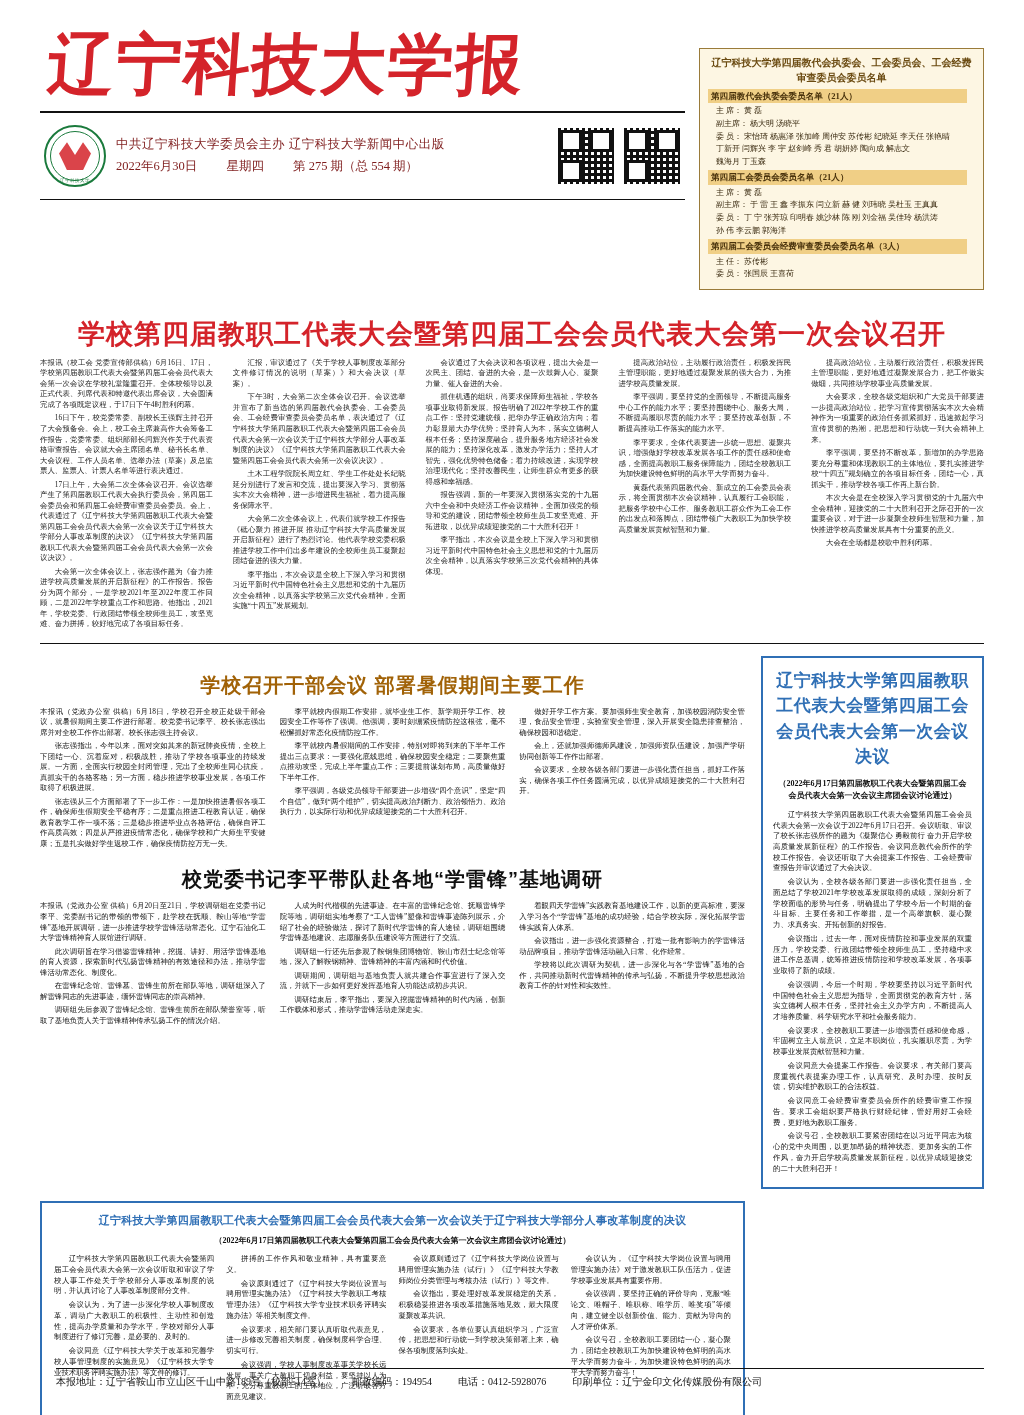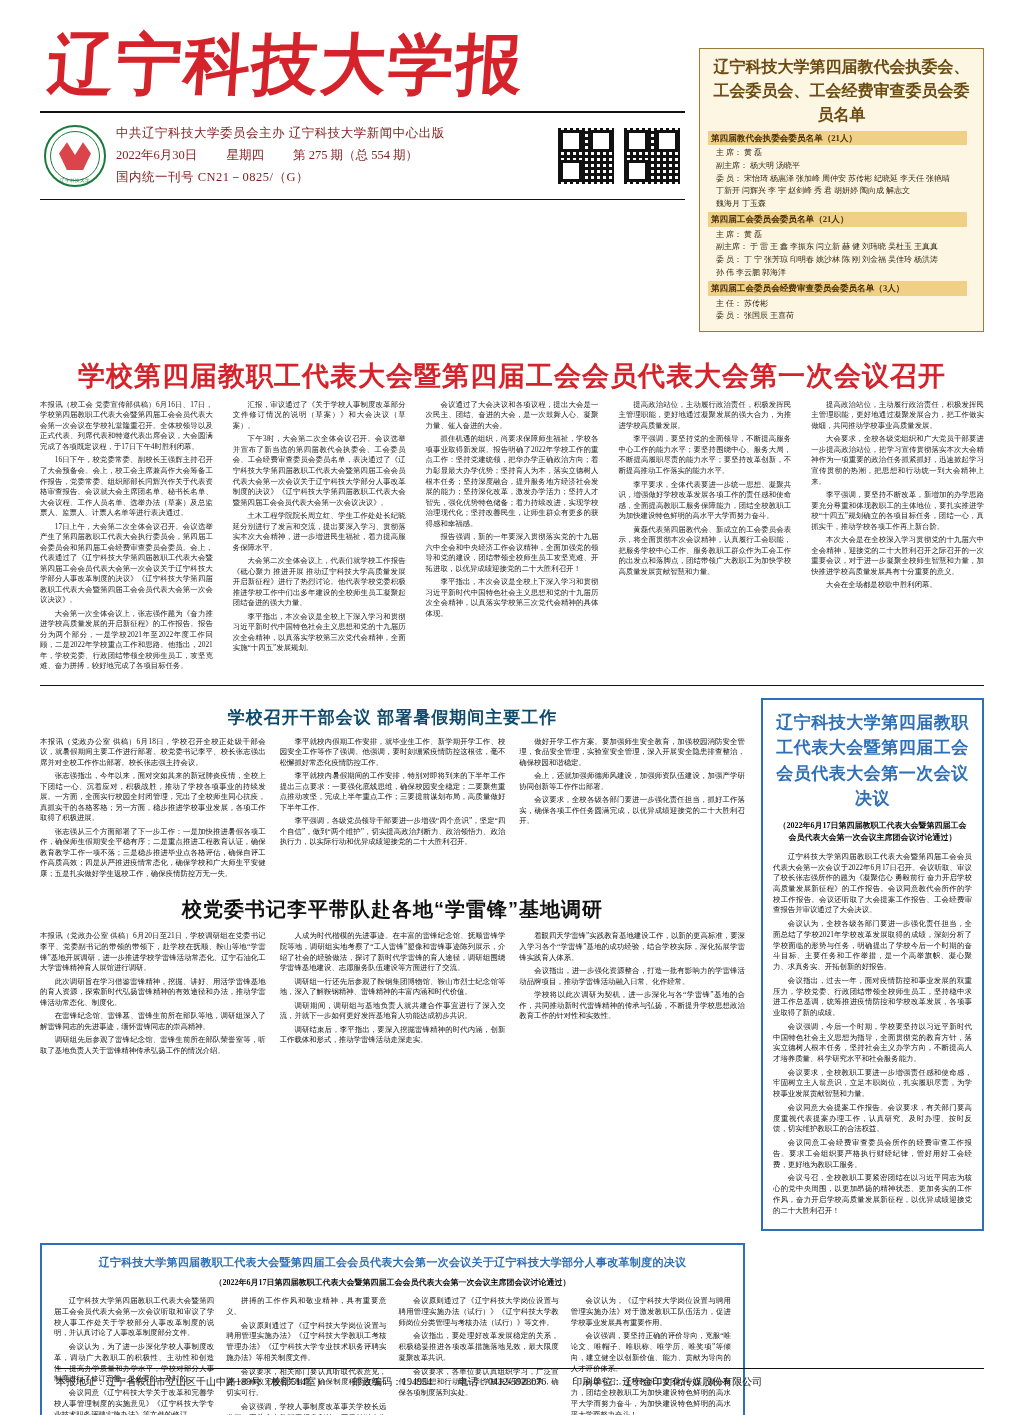--- a/index.html
+++ b/index.html
@@ -149,21 +149,21 @@
     background: #fdf6e3;
     padding: 6px 8px 8px 8px;
     box-sizing: border-box;
     font-size: 8px;
     line-height: 1.45;
     color: #3a2a10;
   }
   .roster-title {
     text-align: center;
     font-weight: bold;
-    font-size: 16px;
+    font-size: 10px;
     color: #6b4b12;
     line-height: 1.5;
     margin-bottom: 4px;
   }
   .roster-sec {
     background: #f0cf86;
     font-weight: bold;
     font-size: 8.6px;
     padding: 1px 3px;
     margin: 3px 8px 2px 0;
@@ -207,24 +207,24 @@
   
   .mid {
     display: grid;
     grid-template-columns: 705px 1fr;
     column-gap: 16px;
     margin-top: 12px;
   }
   .sec-title {
     text-align: center;
     font-weight: bold;
-    font-size: 17px;
-    color: #0c4a6e;
+    font-size: 20px;
+    color: #a16207;
     letter-spacing: 1px;
-    margin: 8px 0 8px 0;
+    margin: 16px 0 8px 0;
     font-family: "Liberation Sans", sans-serif;
   }
   .cols3 {
     display: grid;
     grid-template-columns: repeat(3, 1fr);
     column-gap: 14px;
     font-size: 7.4px;
     line-height: 1.42;
     text-align: justify;
   }
@@ -330,21 +330,20 @@
           <div class="core"></div>
           <div class="txt">辽宁科技大学</div>
         </div>
         <div class="mast-lines">
           <div class="l1">中共辽宁科技大学委员会主办    辽宁科技大学新闻中心出版</div>
           <div class="l2">
             <span>2022年6月30日</span>
             <span>星期四</span>
             <span>第 275 期（总 554 期）</span>
           </div>
-          <div class="l3">国内统一刊号 CN21－0825/（G）</div>
         </div>
         <div class="qr-wrap">
           <div class="qr">
               <div class="b3"></div>
             </div>
           <div class="qr">
               <div class="b3"></div>
             </div>
         </div>
       </div>

